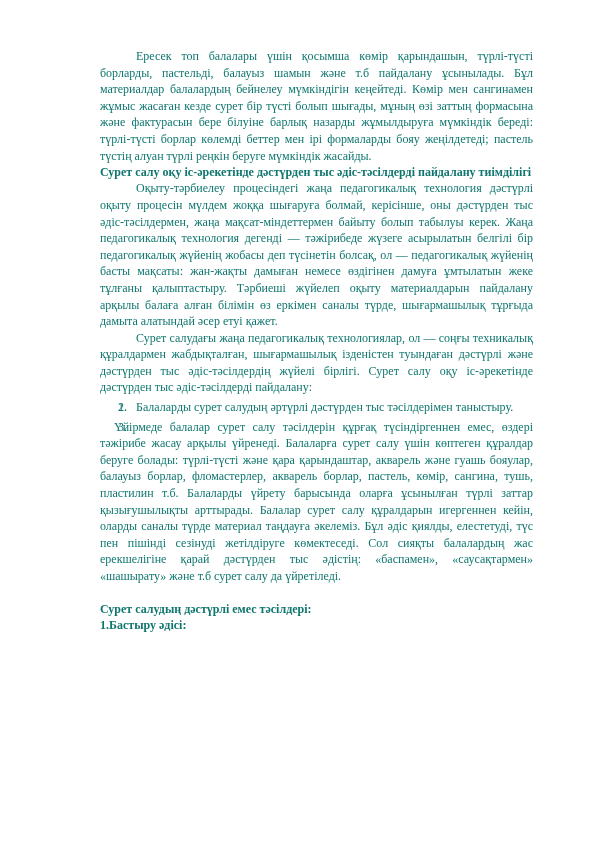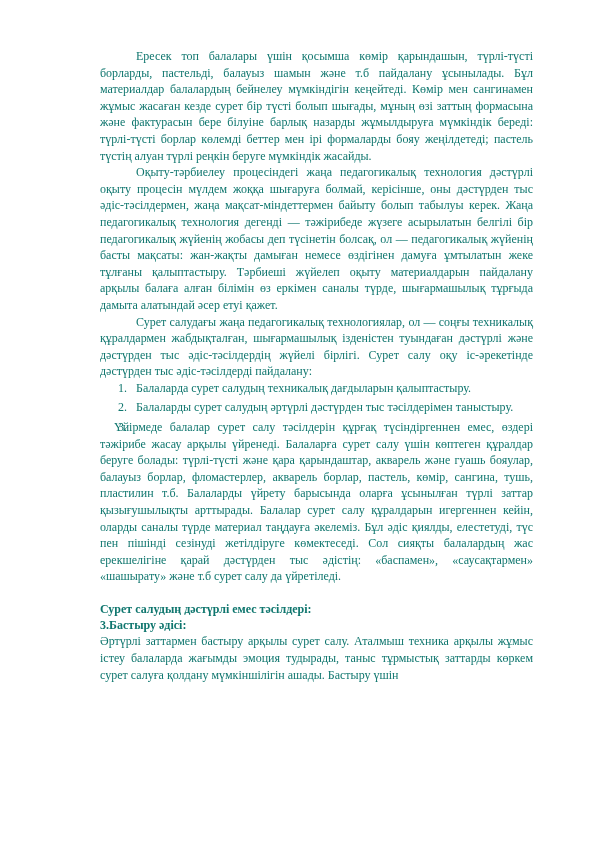--- a/index.html
+++ b/index.html
@@ -60,40 +60,39 @@
     .blank-line {
       height: 16px;
     }
   </style>
 </head>
 <body>
 
 <div class="page">
   <p class="indent">Ересек топ балалары үшін қосымша көмір қарындашын, түрлі-түсті борларды, пастельді, балауыз шамын және т.б пайдалану ұсынылады. Бұл материалдар балалардың  бейнелеу мүмкіндігін кеңейтеді. Көмір мен сангинамен жұмыс жасаған кезде сурет бір түсті болып шығады, мұның өзі заттың формасына және фактурасын бере білуіне барлық назарды жұмылдыруға мүмкіндік береді: түрлі-түсті борлар көлемді беттер мен ірі формаларды бояу жеңілдетеді; пастель түстің  алуан түрлі реңкін беруге мүмкіндік жасайды.</p>
 
+  <p class="heading">Сурет салу оқу іс-әрекетінде дәстүрден тыс әдіс-тәсілдерді пайдалану тиімділігі</p>
 
   <p class="indent">Оқыту-тәрбиелеу процесіндегі жаңа педагогикалық технология дәстүрлі оқыту процесін мүлдем жоққа шығаруға болмай, керісінше, оны дәстүрден тыс әдіс-тәсілдермен, жаңа мақсат-міндеттермен байыту болып табылуы керек. Жаңа педагогикалық технология деген­ді — тәжірибеде жүзеге асырылатын белгілі бір педагогикалық жүйенің жобасы деп түсінетін болсақ, ол — педагогикалық жүйенің басты мақсаты: жан-жақты дамыған немесе өздігінен дамуға ұмтылатын жеке тұлғаны қалыптастыру. Тәрбиеші жүйелеп оқыту материалдарын пайдалану арқылы балаға алған білімін өз еркімен саналы түрде, шығармашылық тұрғыда дамыта алатындай әсер етуі қажет.</p>
 
   <p class="indent">Сурет салудағы жаңа педагогикалық технологиялар, ол — соңғы техникалық құралдармен жабдықталған, шығармашылық ізденістен туындаған дәстүрлі және дәстүрден тыс әдіс-тәсілдердің жүйелі бірлігі. Сурет салу оқу іс-әрекетінде дәстүрден тыс әдіс-тәсілдерді пайдалану:</p>
 
   <ol class="tasks">
     <li>
       <span class="num">1.</span>
-      <span>Балаларда сурет салудың техникалық дағдыларын қалыптастыру.</span>
     </li>
     <li>
       <span class="num">2.</span>
       <span>Балаларды сурет салудың әртүрлі дәстүрден тыс тәсілдерімен таныстыру.</span>
     </li>
     <li>
       <span class="num">3.</span>
     </li>
   </ol>
 
   <p class="indent-small">Үйірмеде балалар  сурет  салу  тәсілдерін  құрғақ  түсіндіргеннен емес, өздері тәжірибе  жасау арқылы  үйренеді. Балаларға сурет салу үшін көптеген құралдар беруге болады:  түрлі-түсті және қара қарындаштар, акварель және гуашь бояулар, балауыз борлар, фломастерлер, акварель борлар, пастель, көмір, сангина, тушь, пластилин т.б. Балаларды үйрету барысында оларға ұсынылған түрлі заттар қызығушылықты арттырады. Балалар сурет салу құралдарын игергеннен кейін, оларды саналы түрде материал  таңдауға әкелеміз. Бұл әдіс қиялды, елестетуді, түс пен пішінді сезінуді жетілдіруге көмектеседі. Сол сияқты балалардың жас ерекшелігіне қарай  дәстүрден тыс әдістің: «баспамен», «саусақтармен» «шашырату» және т.б сурет салу да үйретіледі.</p>
 
   <div class="blank-line"></div>
 
   <p class="heading">Сурет салудың дәстүрлі емес тәсілдері:</p>
-  <p class="heading">3.Бастыру әдісі:</p>
+  <p class="heading">1.Бастыру әдісі:</p>
 
-  <p>Әртүрлі заттармен бастыру  арқылы сурет салу. Аталмыш техника  арқылы жұмыс істеу балаларда  жағымды эмоция тудырады, таныс тұрмыстық заттарды көркем сурет салуға қолдану мүмкіншілігін ашады. Бастыру үшін</p>
 </div>
 
 </body></html>

